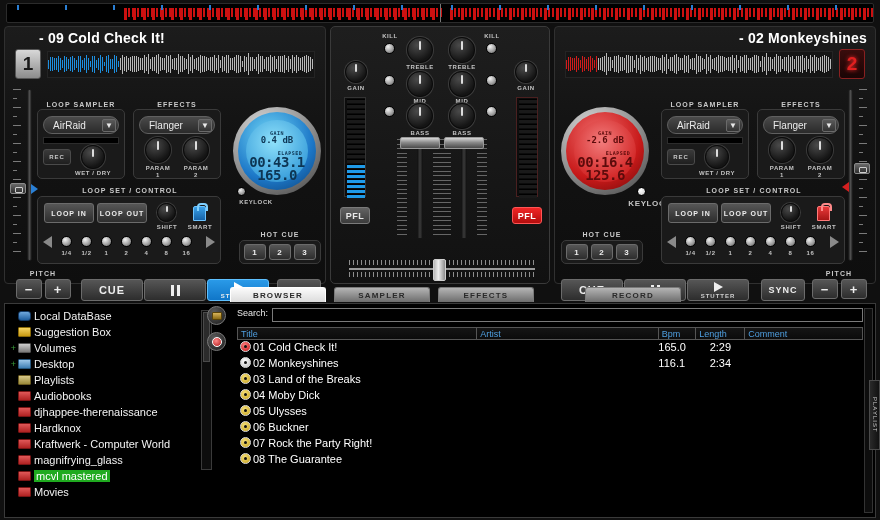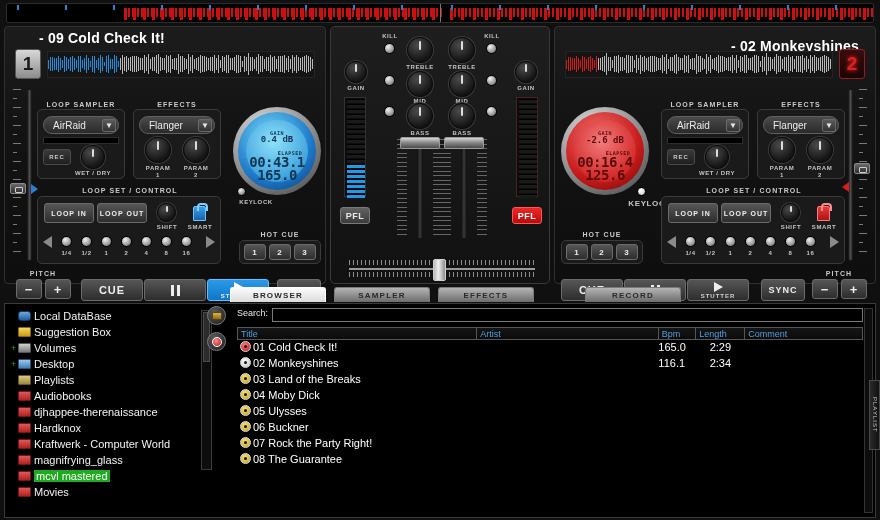--- a/index.html
+++ b/index.html
@@ -31,21 +31,21 @@
     border: 1px solid #303030; border-radius: 4px;
   }
   .deck.left { left: 4px; width: 322px; }
   .deck.right { left: 554px; width: 322px; }
 
   .track-title {
     position: absolute; top: 3px; font-size: 14px; font-weight: bold; color: #fff;
     letter-spacing: .2px; white-space: nowrap;
   }
   .deck.left .track-title { left: 34px; }
-  .deck.right .track-title { right: 16px; margin-top: 8px; }
+  .deck.right .track-title { right: 8px; }
 
   .wave-row { position: absolute; top: 22px; height: 32px; left: 6px; right: 6px; }
   .decknum {
     position: absolute; top: 0; width: 26px; height: 30px;
     background: linear-gradient(180deg,#d8d8d8,#8c8c8c);
     border-radius: 3px; color: #1a1a1a; font-size: 19px; font-weight: bold;
     display: flex; align-items: center; justify-content: center;
     border: 1px solid #555;
   }
   .decknum.red {
@@ -722,21 +722,21 @@
     <div class="panel" style="left:234px; top:213px; width:82px; height:24px;"></div>
     <div class="btn" style="left:239px; top:217px; width:22px; height:16px;">1</div>
     <div class="btn" style="left:264px; top:217px; width:22px; height:16px;">2</div>
     <div class="btn" style="left:289px; top:217px; width:22px; height:16px;">3</div>
 
     <div class="jog blue" style="left:228px; top:80px; width:88px; height:88px;">
       <div class="ring"></div>
       <div class="inner"></div>
       <div class="face">
         <div class="jogtxt jog-gain-lbl" style="top:10px;">GAIN</div>
-        <div class="jogtxt jog-gain-val" style="top:15px;font-family:Liberation Mono, monospace;">0.4 dB</div>
+        <div class="jogtxt jog-gain-val" style="top:15px;">0.4 dB</div>
         <div class="jogtxt jog-gain-lbl" style="top:30px; padding-left:26px;">ELAPSED</div>
         <div class="jogtxt jog-time" style="top:34px;">00:43.1</div>
         <div class="jogtxt jog-bpm" style="top:47px;">165.0</div>
       </div>
     </div>
     <div class="led" style="left:232px; top:160px; width:9px; height:9px;"></div>
     <div class="tinytxt" style="left:222px; top:172px; width:58px;">KEYLOCK</div>
 
     <div class="sect-label" style="left:16px; top:243px; width:44px;">PITCH</div>
     <div class="btn" style="left:11px; top:252px; width:26px; height:20px; font-size:13px;">−</div>

